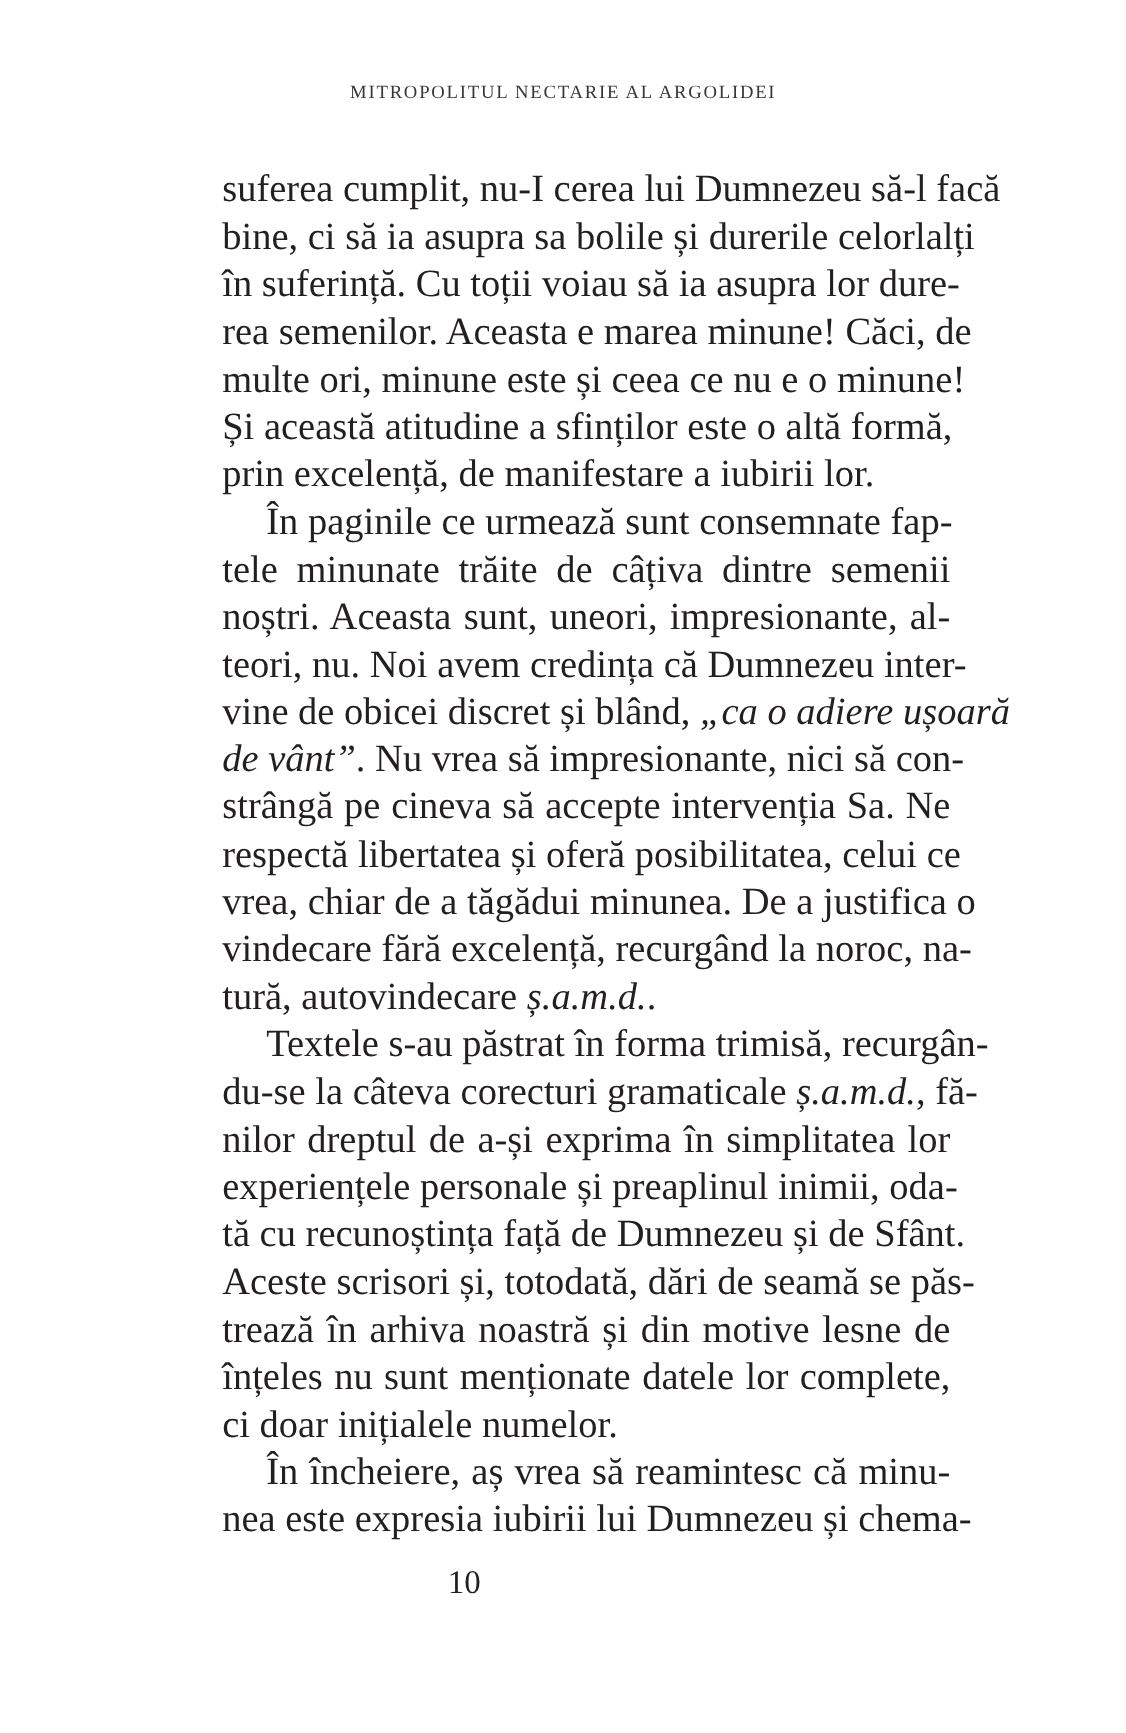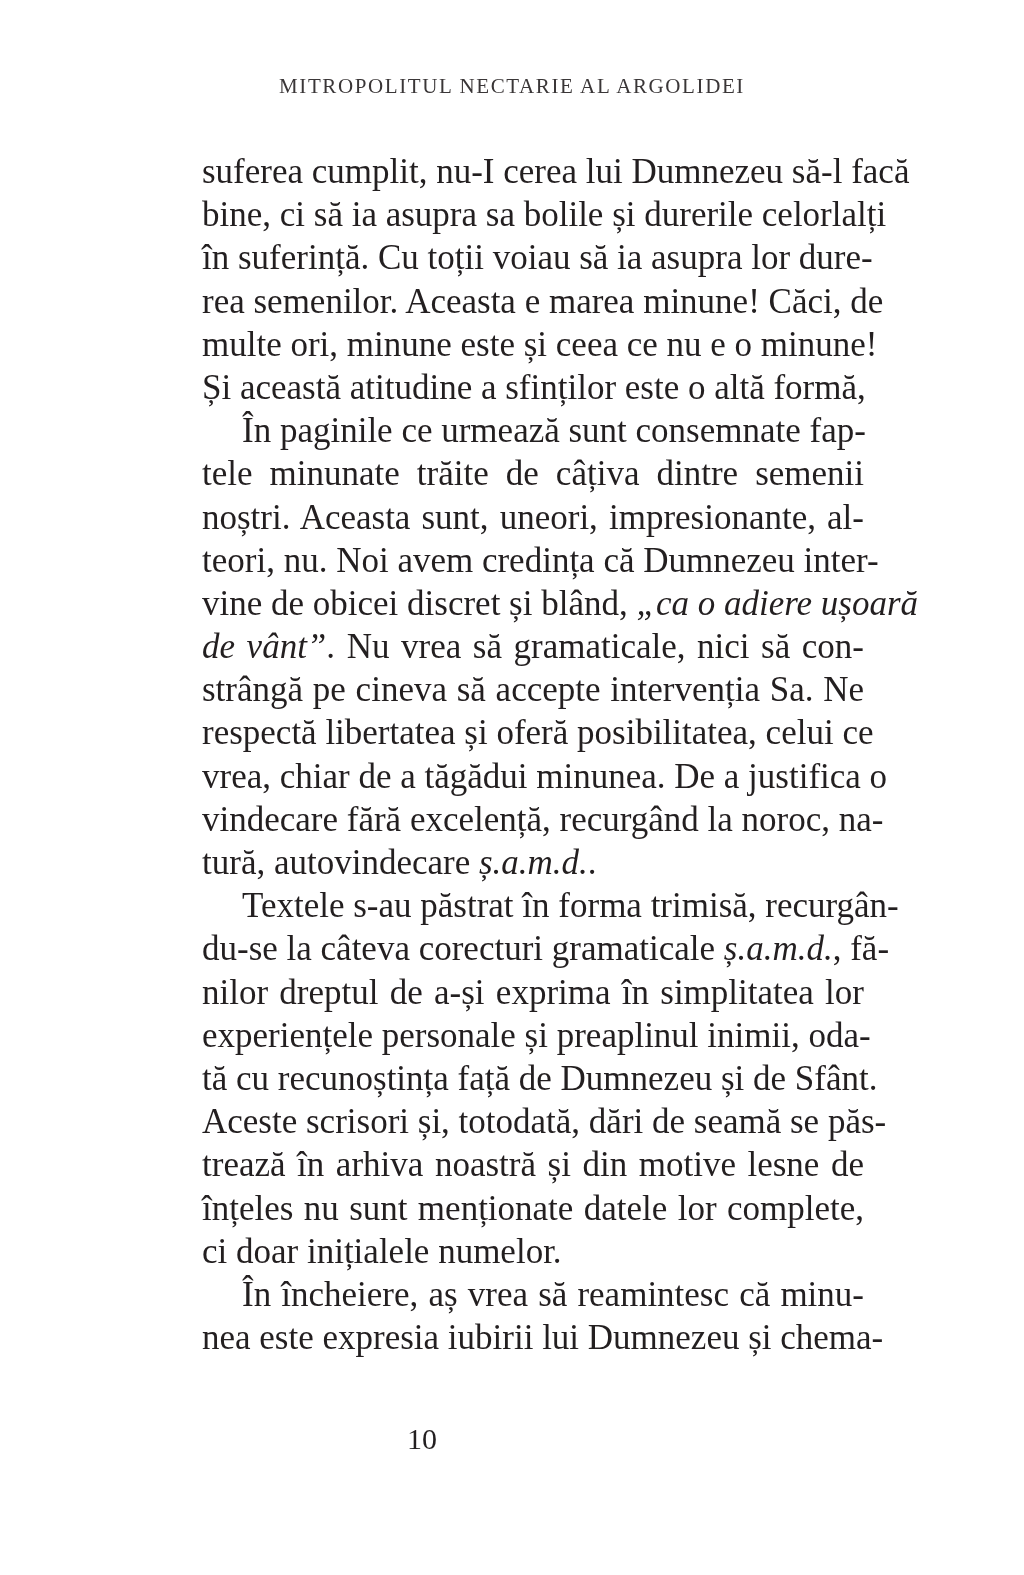--- a/index.html
+++ b/index.html
@@ -14,21 +14,21 @@
       overflow: hidden;
       color: #231f20;
       font-family: "Liberation Serif", "DejaVu Serif", serif;
     }
     .running-head {
       position: absolute;
       top: 74px;
       left: 0;
       width: 1024px;
       text-align: center;
-      font-size: 21px;
+      font-size: 17px;
       letter-spacing: 1.6px;
       color: #3a3637;
     }
     .body-text {
       position: absolute;
       top: 150px;
       left: 158px;
       width: 706px;
       font-size: 35px;
     }
@@ -67,29 +67,30 @@
 
 <div class="body-text">
 
   <div>
     <span class="line">suferea cumplit, nu-I cerea lui Dumnezeu să-l facă</span>
     <span class="line">bine, ci să ia asupra sa bolile și durerile celorlalți</span>
     <span class="line">în suferință. Cu toții voiau să ia asupra lor dure-</span>
     <span class="line">rea semenilor. Aceasta e marea minune! Căci, de</span>
     <span class="line">multe ori, minune este și ceea ce nu e o minune!</span>
     <span class="line">Și această atitudine a sfinților este o altă formă,</span>
+    <span class="line last">prin excelență, de manifestare a iubirii lor.</span>
   </div>
 
   <div>
     <span class="line indent">În paginile ce urmează sunt consemnate fap-</span>
     <span class="line">tele minunate trăite de câțiva dintre semenii</span>
     <span class="line">noștri. Aceasta sunt, uneori, impresionante, al-</span>
     <span class="line">teori, nu. Noi avem credința că Dumnezeu inter-</span>
     <span class="line"><span>vine de obicei discret și blând, </span><span class="it">„ca o adiere ușoară</span></span>
-    <span class="line"><span class="it">de vânt”</span><span>. Nu vrea să gramaticale, nici să con-</span></span>
+    <span class="line"><span class="it">de vânt”</span><span>. Nu vrea să impresionante, nici să con-</span></span>
     <span class="line">strângă pe cineva să accepte intervenția Sa. Ne</span>
     <span class="line">respectă libertatea și oferă posibilitatea, celui ce</span>
     <span class="line">vrea, chiar de a tăgădui minunea. De a justifica o</span>
     <span class="line">vindecare fără excelență, recurgând la noroc, na-</span>
     <span class="line last"><span>tură, autovindecare </span><span class="it">ș.a.m.d.</span><span>.</span></span>
   </div>
 
   <div>
     <span class="line indent">Textele s-au păstrat în forma trimisă, recurgân-</span>
     <span class="line"><span>du-se la câteva corecturi gramaticale </span><span class="it">ș.a.m.d.</span><span>, fă-</span></span>

